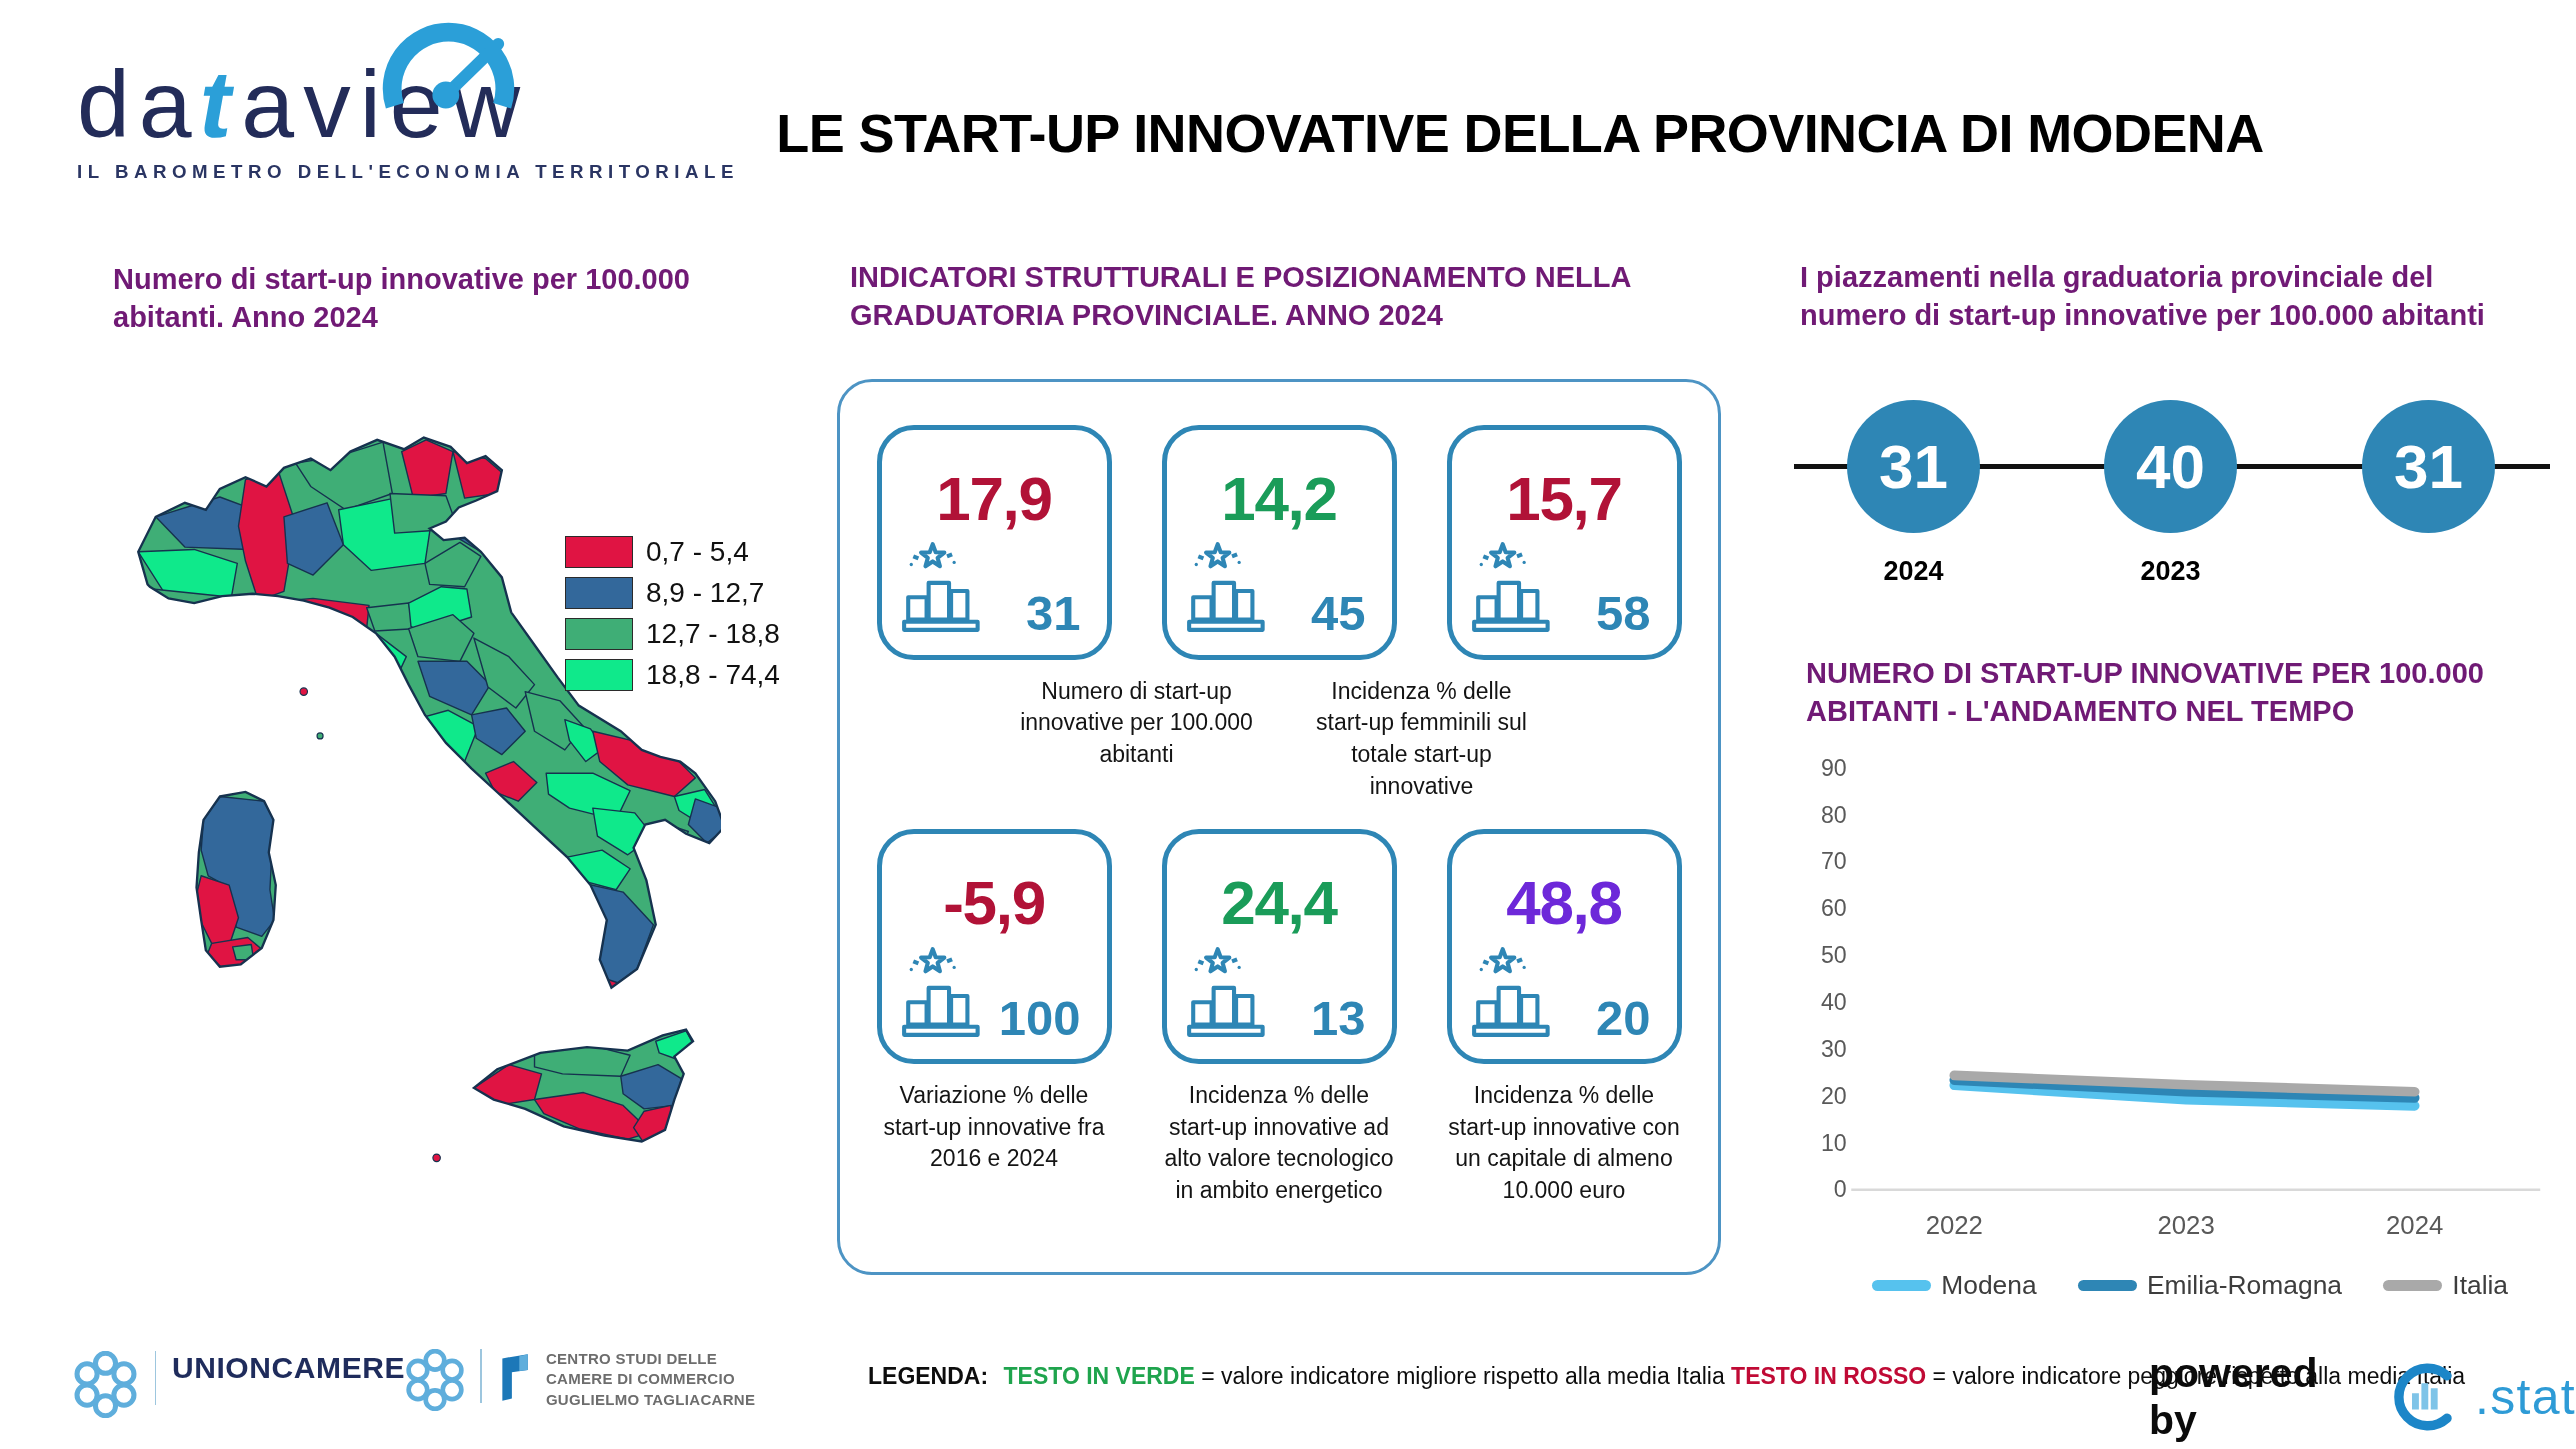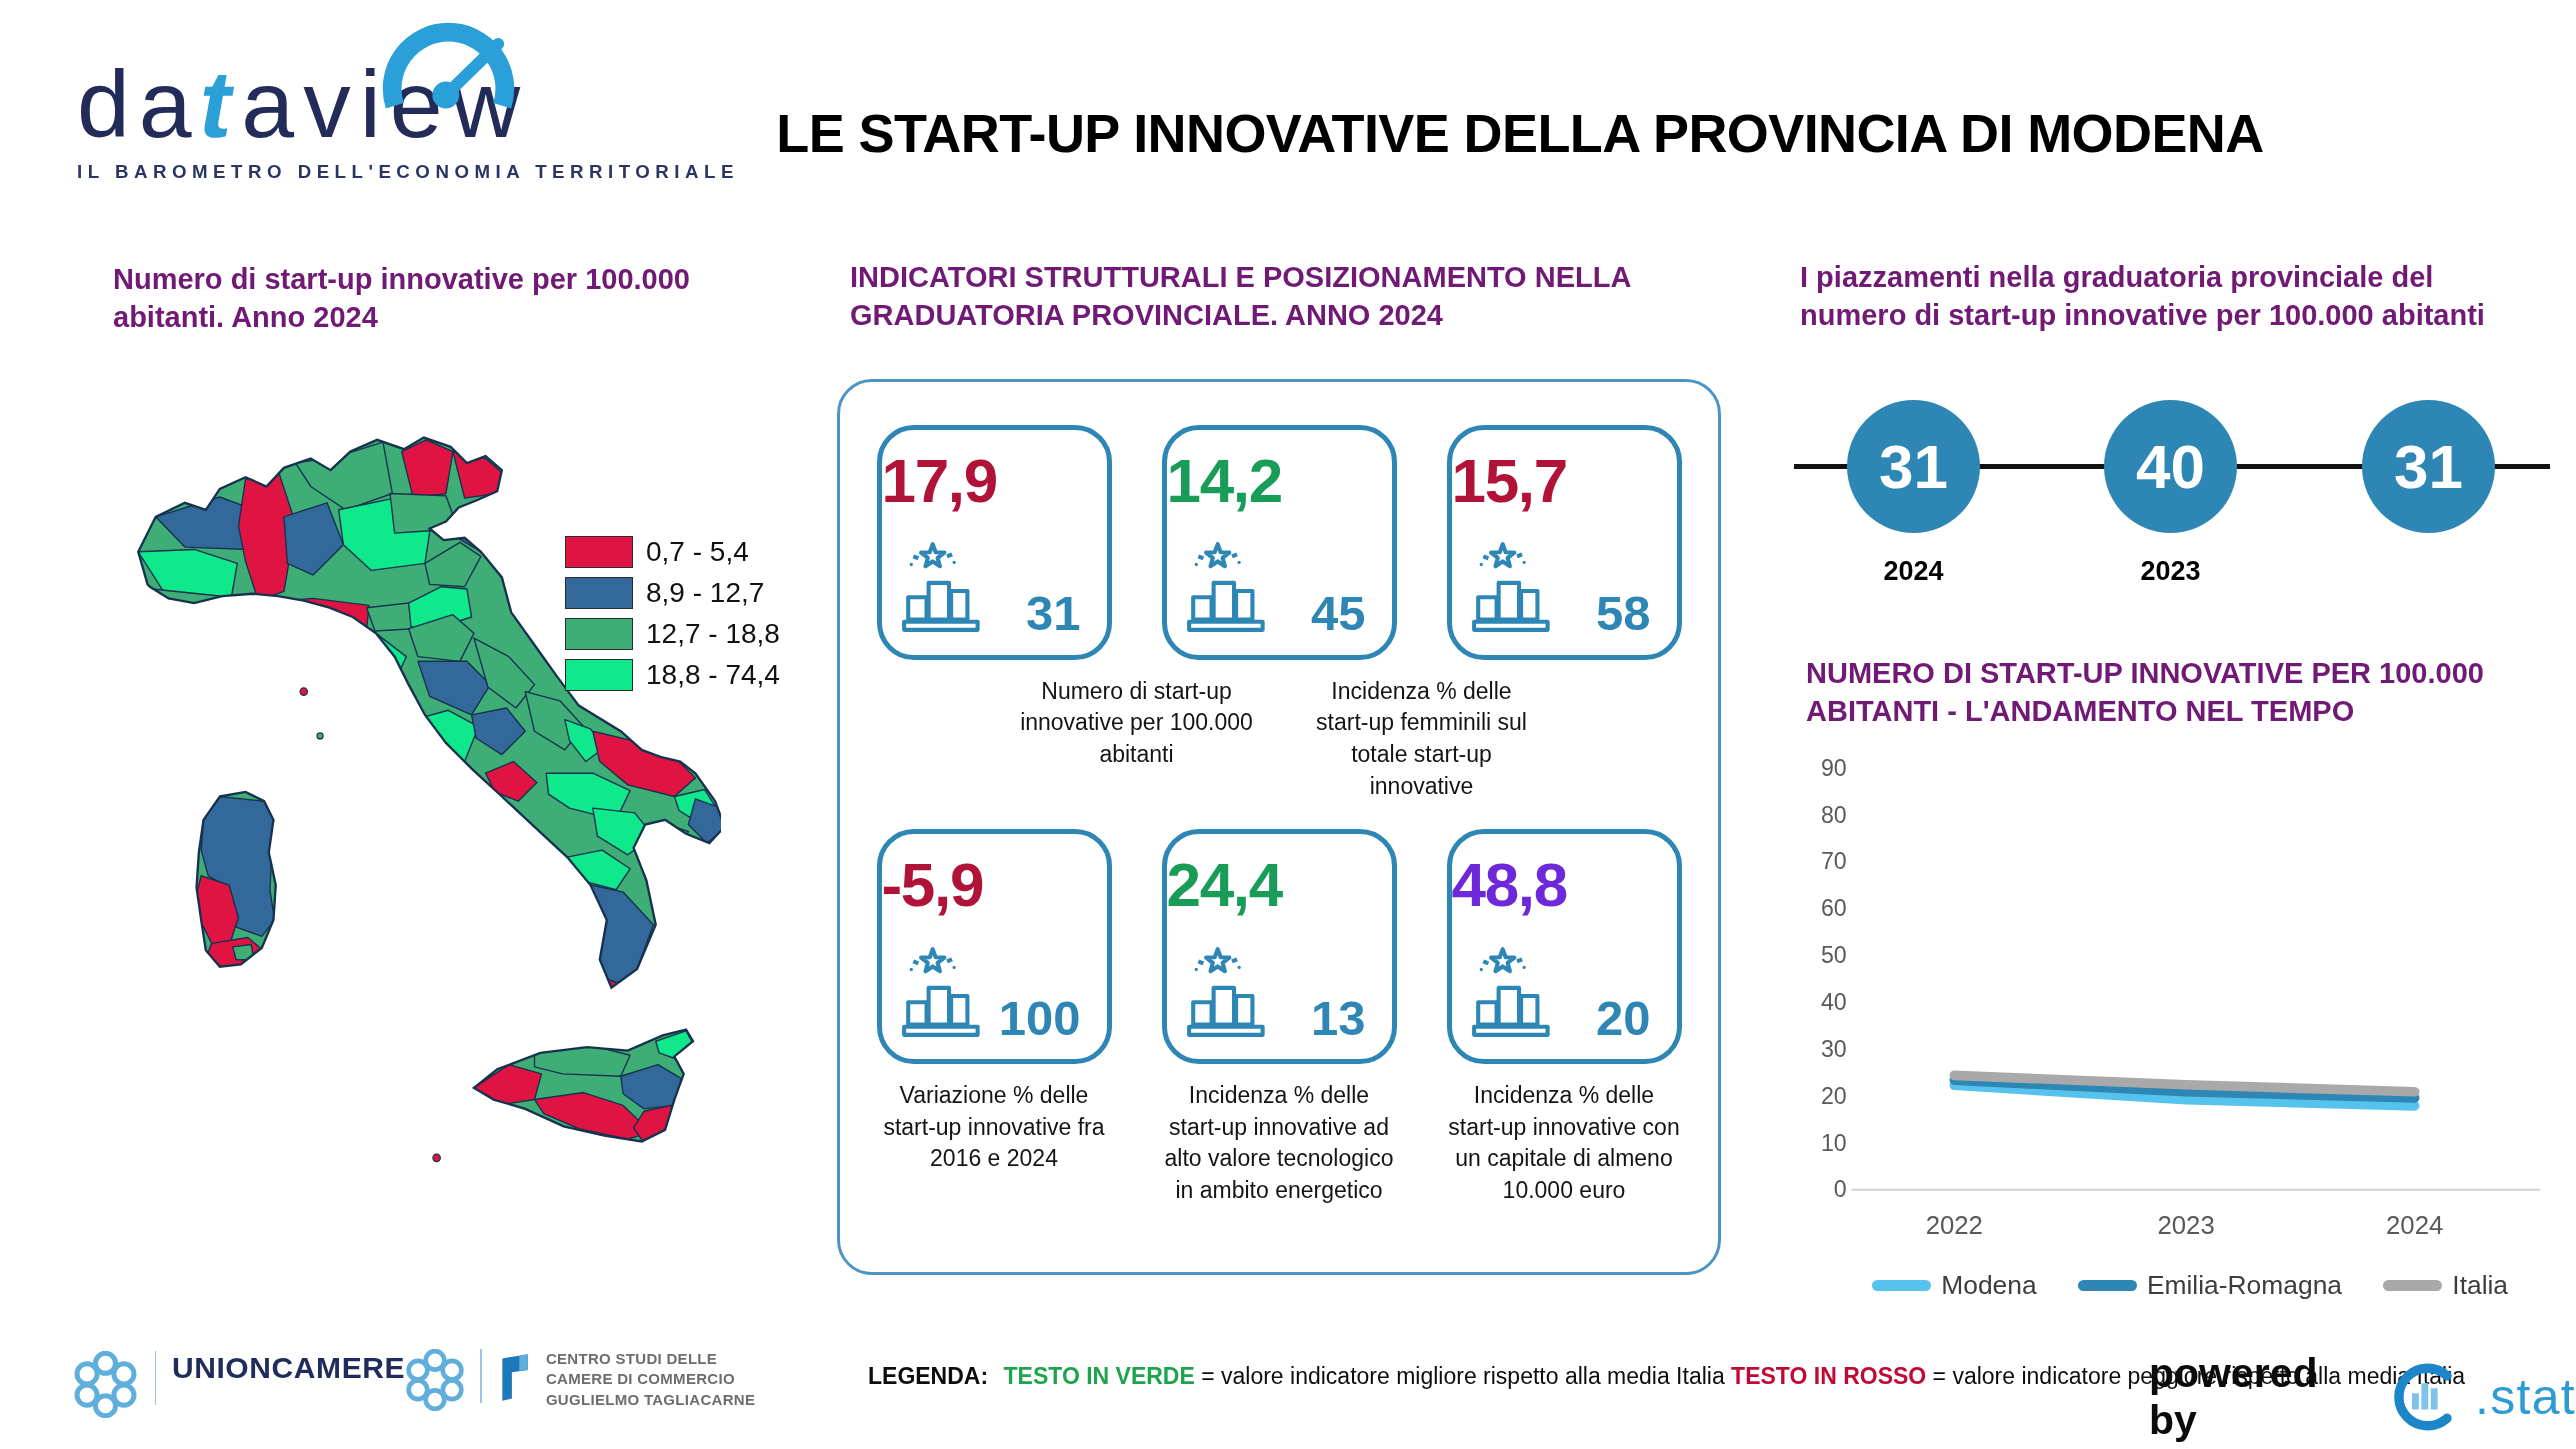--- a/index.html
+++ b/index.html
@@ -34,21 +34,21 @@
 
   
   .mr { fill:#E01443; } .mb { fill:#33689B; } .mg { fill:#3FAE76; } .ml { fill:#0FE98B; }
   .patch { stroke:#16324F; stroke-width:1.2; stroke-linejoin:round; }
 
   
   .panel { position:absolute; left:837px; top:379px; width:884px; height:896px;
     border:3.2px solid #4D94C4; border-radius:35px; padding-top:43px; }
   .cards-row { display:flex; justify-content:center; gap:50px; }
   .card { width:235px; height:235px; border:5.2px solid #2E86B5; border-radius:37px; position:relative; background:#fff; }
-  .card-value { margin-top:15px; font-size:62px; font-weight:800; letter-spacing:-1.3px; }
+  .card-value { text-align:center; margin-top:33px; font-size:62px; font-weight:800; letter-spacing:-1.3px; }
   .card-bottom { position:absolute; left:0; right:0; bottom:16.7px; display:flex; align-items:flex-end; justify-content:space-between; padding:0 26px 0 16.7px; }
   .podium { width:98px; height:98px; }
   .card-rank { font-size:49px; font-weight:800; color:#2E86B5; line-height:1; }
   .captions-row { display:flex; justify-content:center; gap:50px; margin:15.5px 0 27px; }
   .caption { width:235px; text-align:center; font-size:23px; line-height:1.38; color:#141414; }
 
   
   .timeline { position:absolute; left:1790px; top:385px; width:764px; height:283px; }
   .tl-line { position:absolute; left:3.9px; right:3.9px; top:79px; height:4.5px; background:#111; }
   .tl-circle { position:absolute; top:15px; width:133px; height:133px; border-radius:50%;

